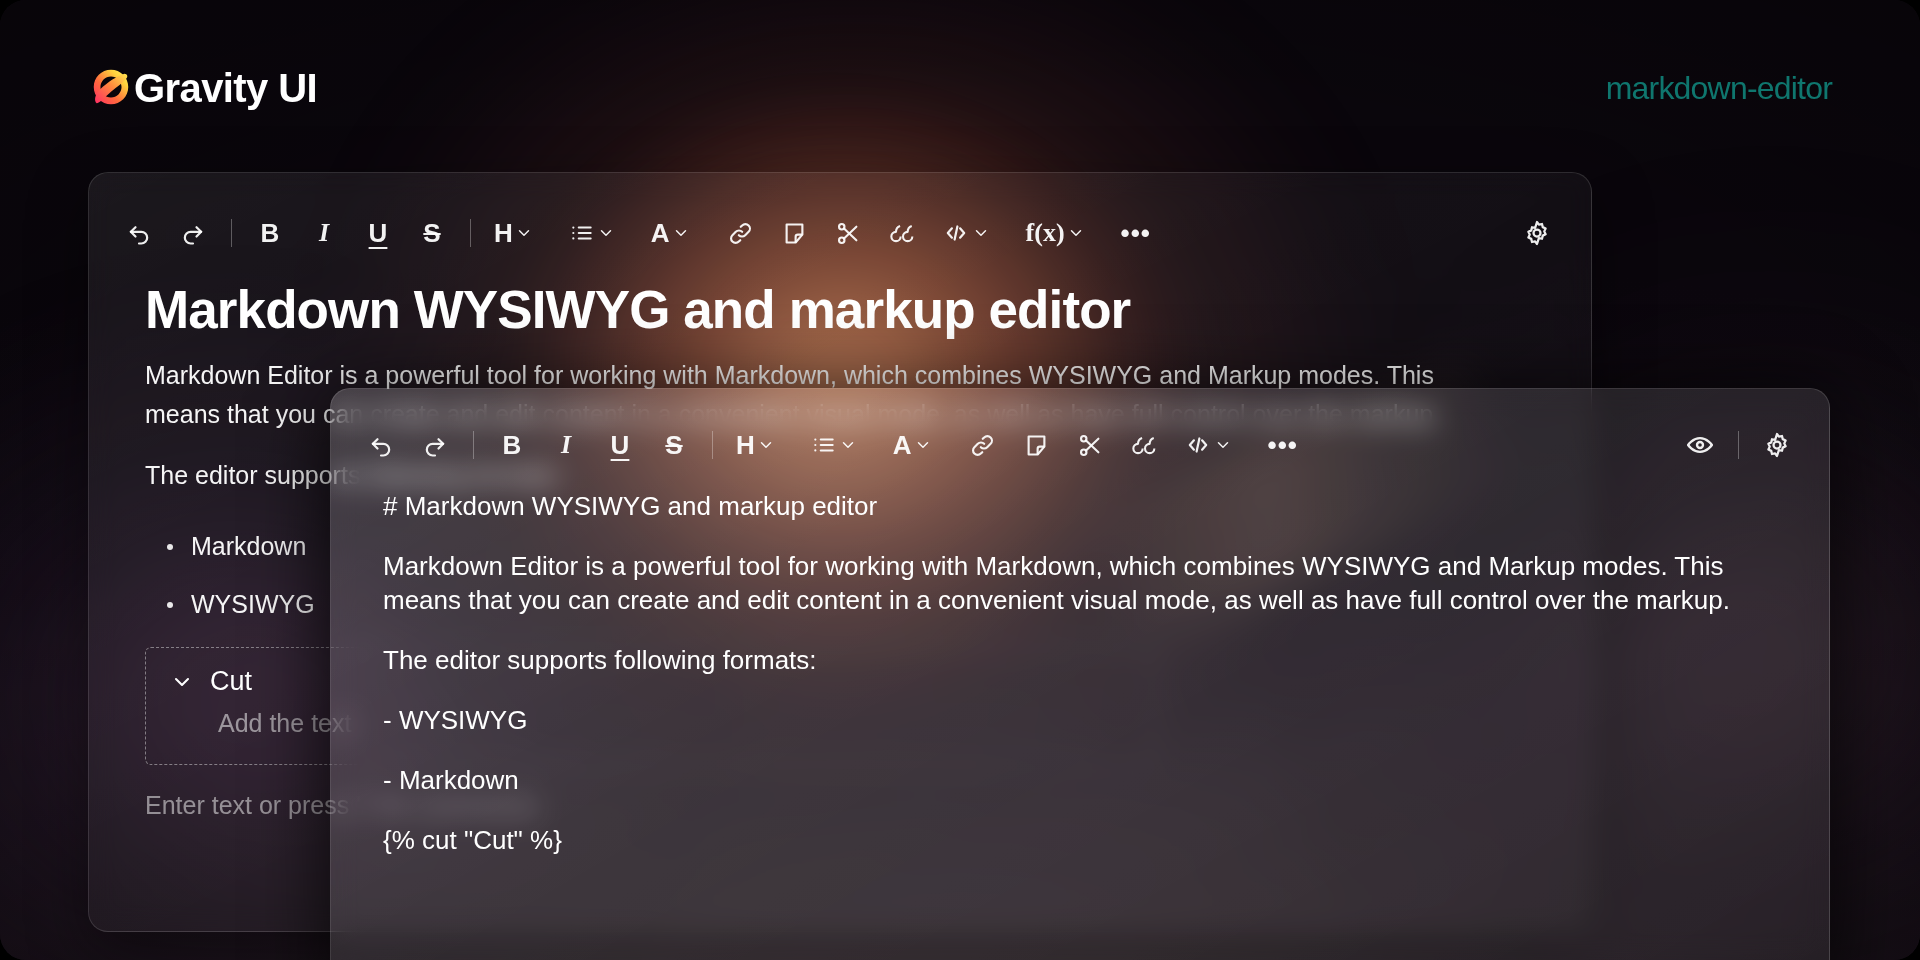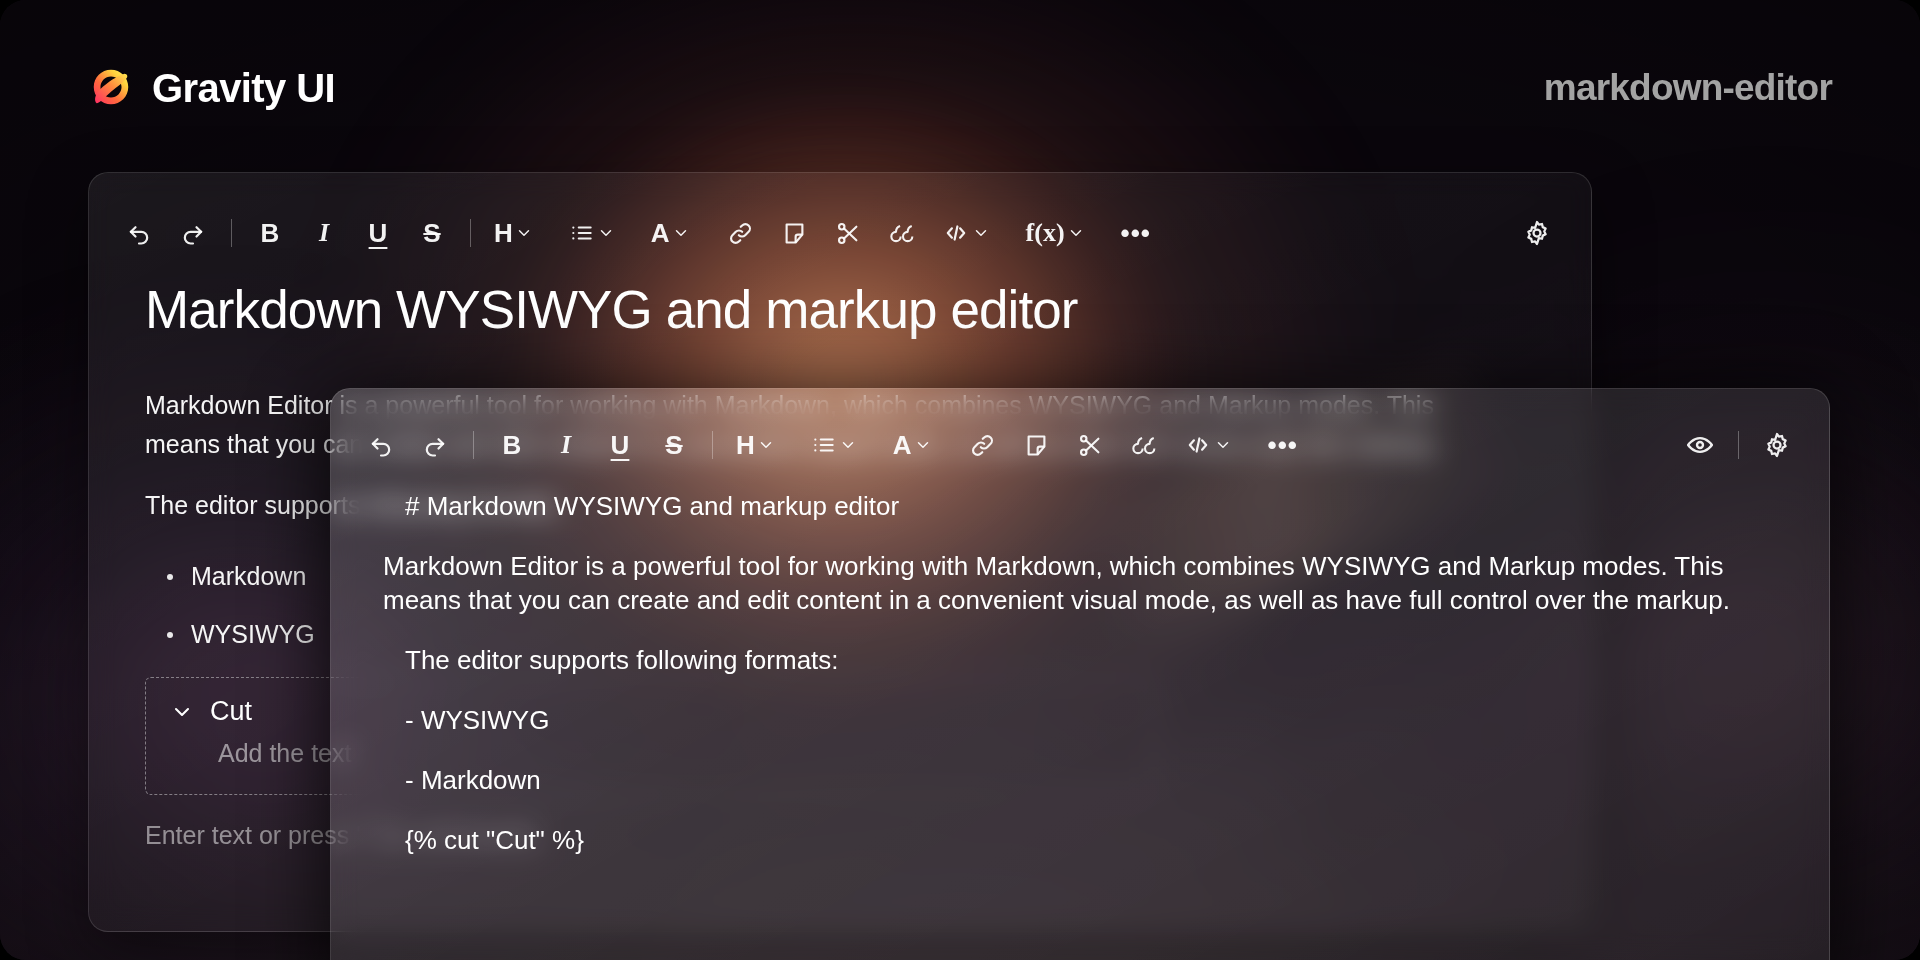--- a/index.html
+++ b/index.html
@@ -71,33 +71,33 @@
 
   
   .header {
     position: absolute;
     left: 0; right: 0; top: 52px;
     height: 72px;
     padding: 0 88px;
     display: flex; align-items: center; justify-content: space-between;
     z-index: 20;
   }
-  .brand { display: flex; align-items: center; gap: 18px; }
+  .brand { display: flex; align-items: center; }
   .logo-mark { width: 46px; height: 46px; display: block; }
   .brand-name {
     font-size: 40px;
     font-weight: 600;
     color: #ffffff;
     letter-spacing: -0.6px;
     white-space: nowrap;
   }
   .repo-name {
-    font-size: 37px;
-    font-weight: 700;
-    color: #a3a3a3;
+    font-size: 32px;
+    font-weight: 400;
+    color: #0f766e;
     letter-spacing: -0.8px;
     white-space: nowrap;
   }
 
   
   .panel {
     position: absolute;
     border-radius: 20px;
     border: 1px solid rgba(255,255,255,0.13);
     overflow: hidden;
@@ -162,24 +162,24 @@
   .gap-sm { width: 10px; flex: 0 0 auto; }
   .gap-md { width: 22px; flex: 0 0 auto; }
 
   
   .doc-back {
     padding: 14px 56px 0 56px;
     color: #fff;
   }
   .doc-h1 {
     font-size: 53px;
-    font-weight: 400;
+    font-weight: 700;
     letter-spacing: -0.9px;
     color: #ffffff;
-    margin-bottom: 46px;
+    margin-bottom: 16px;
     white-space: nowrap;
   }
   .doc-p {
     font-size: 25px;
     line-height: 39px;
     color: rgba(255,255,255,0.96);
     margin-bottom: 22px;
     max-width: 1330px;
   }
   .doc-ul { list-style: none; margin: 0 0 14px 0; padding: 0; }
@@ -225,21 +225,20 @@
   
   .doc-front {
     padding: 12px 52px 0 52px;
     color: #ffffff;
   }
   .mk-line {
     font-size: 26px;
     line-height: 34px;
     color: #ffffff;
     margin-bottom: 26px;
-    margin-left: 22px;
   }
   .mk-para {
     font-size: 26px;
     line-height: 34px;
     color: #ffffff;
     margin-bottom: 26px;
     max-width: 1400px;
   }
 </style>
 </head>

